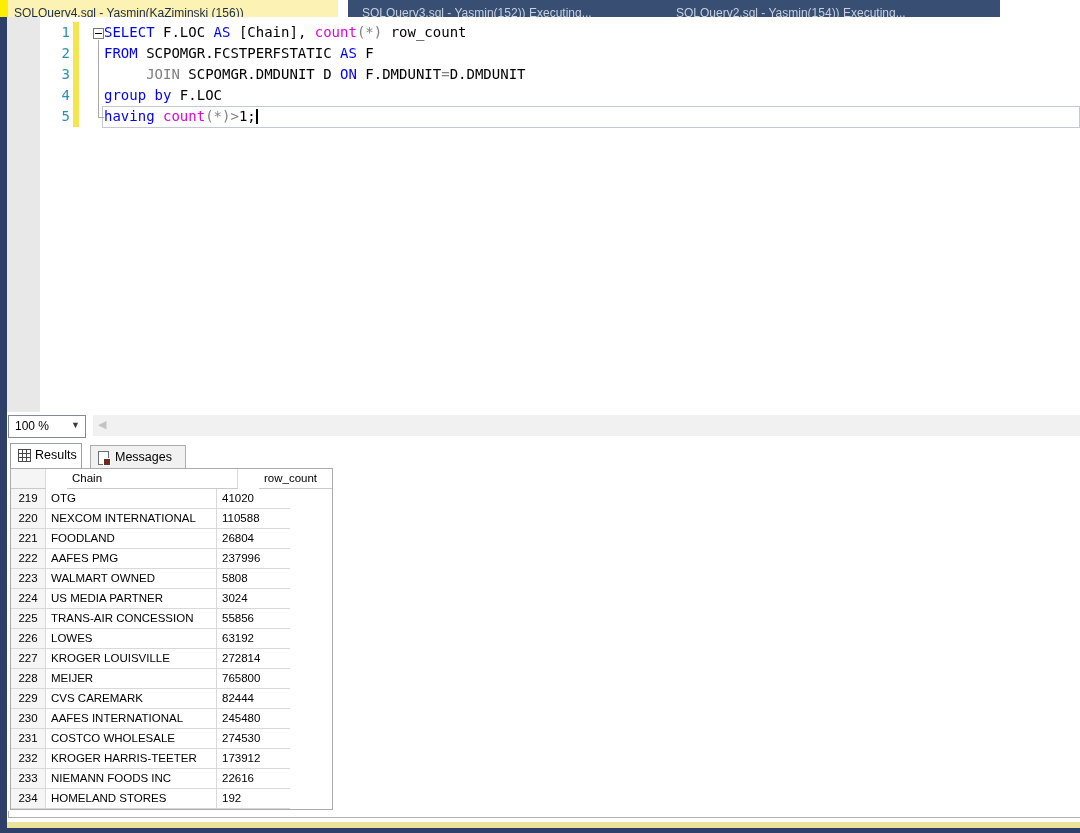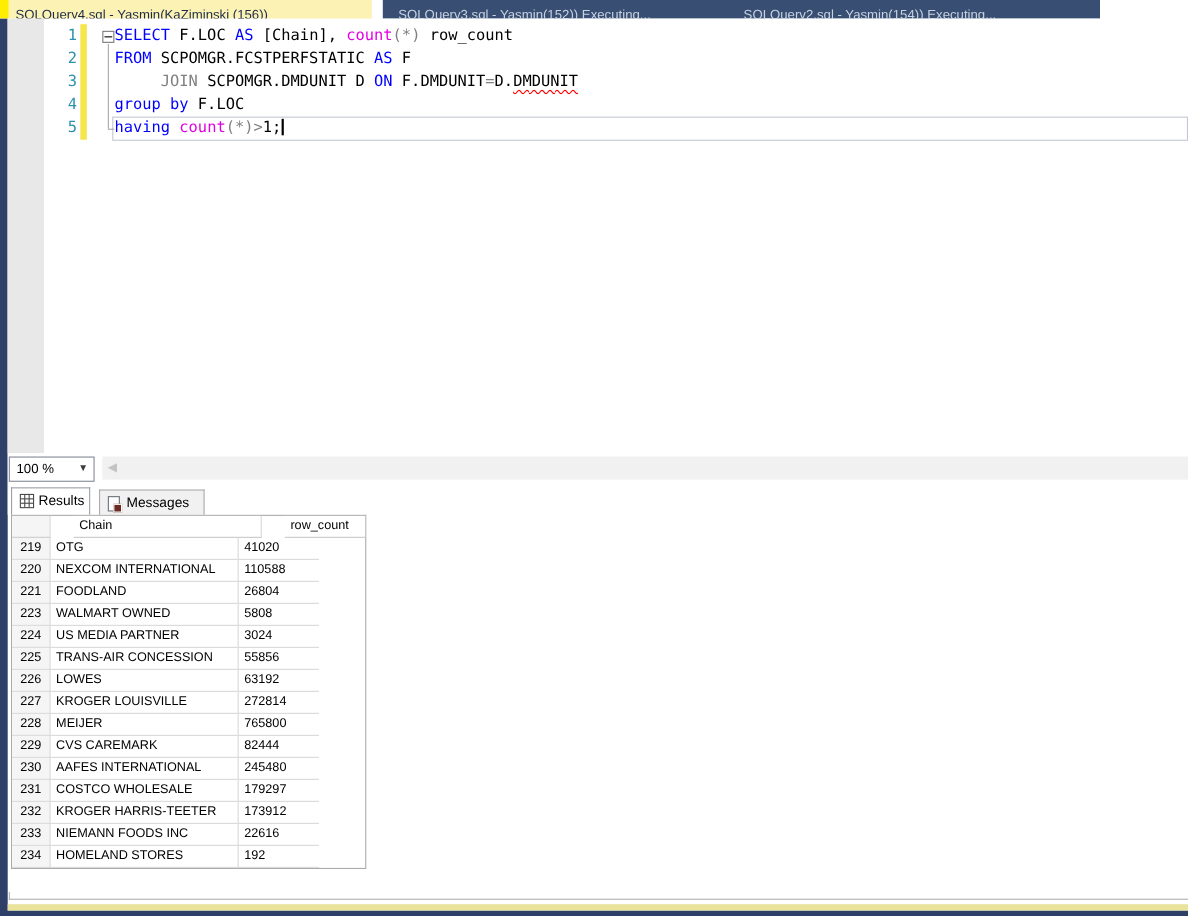--- a/index.html
+++ b/index.html
@@ -27,21 +27,21 @@
                 border:1px solid #7a7a7a;}
   .collapse-box i{position:absolute;left:1px;right:1px;top:4px;height:1px;background:#000;}
   .guide-v{position:absolute;left:91px;top:23px;width:1px;height:77px;background:#a8a8a8;}
   .guide-corner{position:absolute;left:91px;top:100px;width:6px;height:1px;background:#a8a8a8;}
   .ln-text{position:absolute;left:97px;height:21px;line-height:21px;white-space:pre;
            font:14px/21px "DejaVu Sans Mono","Liberation Mono",monospace;color:#000;}
   .tk-k{color:#0000ff;}
   .tk-id{color:#000000;}
   .tk-fn{color:#e100e1;}
   .tk-op{color:#808080;}
-  .tk-err{color:#000;text-decoration:underline;text-decoration-style:wavy;
+  .tk-err{color:#000;text-decoration-style:wavy;
           text-decoration-color:#ff0000;text-decoration-thickness:1px;text-underline-offset:3px;}
   .curline-box{position:absolute;left:95px;top:89px;width:976px;height:20px;
                border:1px solid #c3c8d2;}
   .caret{display:inline-block;width:2px;height:15px;background:#000;vertical-align:-3px;}
 
   
   .zoombar{position:absolute;left:7px;top:412px;width:1073px;height:31px;background:#fff;}
   .zoom-select{position:absolute;left:1px;top:3px;width:76px;height:21px;background:#fff;
                border:1px solid #828a96;font-size:12px;color:#000;}
   .zoom-select .zval{position:absolute;left:6px;top:3px;}
@@ -163,20 +163,25 @@
           <div class="gcell c-num">220</div>
           <div class="gcell c-chain">NEXCOM INTERNATIONAL</div>
           <div class="gcell c-count">110588</div>
         </div>
         <div class="grow">
           <div class="gcell c-num">221</div>
           <div class="gcell c-chain">FOODLAND</div>
           <div class="gcell c-count">26804</div>
         </div>
         <div class="grow">
+          <div class="gcell c-num">222</div>
+          <div class="gcell c-chain">AAFES PMG</div>
+          <div class="gcell c-count">237996</div>
+        </div>
+        <div class="grow">
           <div class="gcell c-num">223</div>
           <div class="gcell c-chain">WALMART OWNED</div>
           <div class="gcell c-count">5808</div>
         </div>
         <div class="grow">
           <div class="gcell c-num">224</div>
           <div class="gcell c-chain">US MEDIA PARTNER</div>
           <div class="gcell c-count">3024</div>
         </div>
         <div class="grow">
@@ -205,21 +210,21 @@
           <div class="gcell c-count">82444</div>
         </div>
         <div class="grow">
           <div class="gcell c-num">230</div>
           <div class="gcell c-chain">AAFES INTERNATIONAL</div>
           <div class="gcell c-count">245480</div>
         </div>
         <div class="grow">
           <div class="gcell c-num">231</div>
           <div class="gcell c-chain">COSTCO WHOLESALE</div>
-          <div class="gcell c-count">179297</div>
+          <div class="gcell c-count">274530</div>
         </div>
         <div class="grow">
           <div class="gcell c-num">232</div>
           <div class="gcell c-chain">KROGER HARRIS-TEETER</div>
           <div class="gcell c-count">173912</div>
         </div>
         <div class="grow">
           <div class="gcell c-num">233</div>
           <div class="gcell c-chain">NIEMANN FOODS INC</div>
           <div class="gcell c-count">22616</div>

